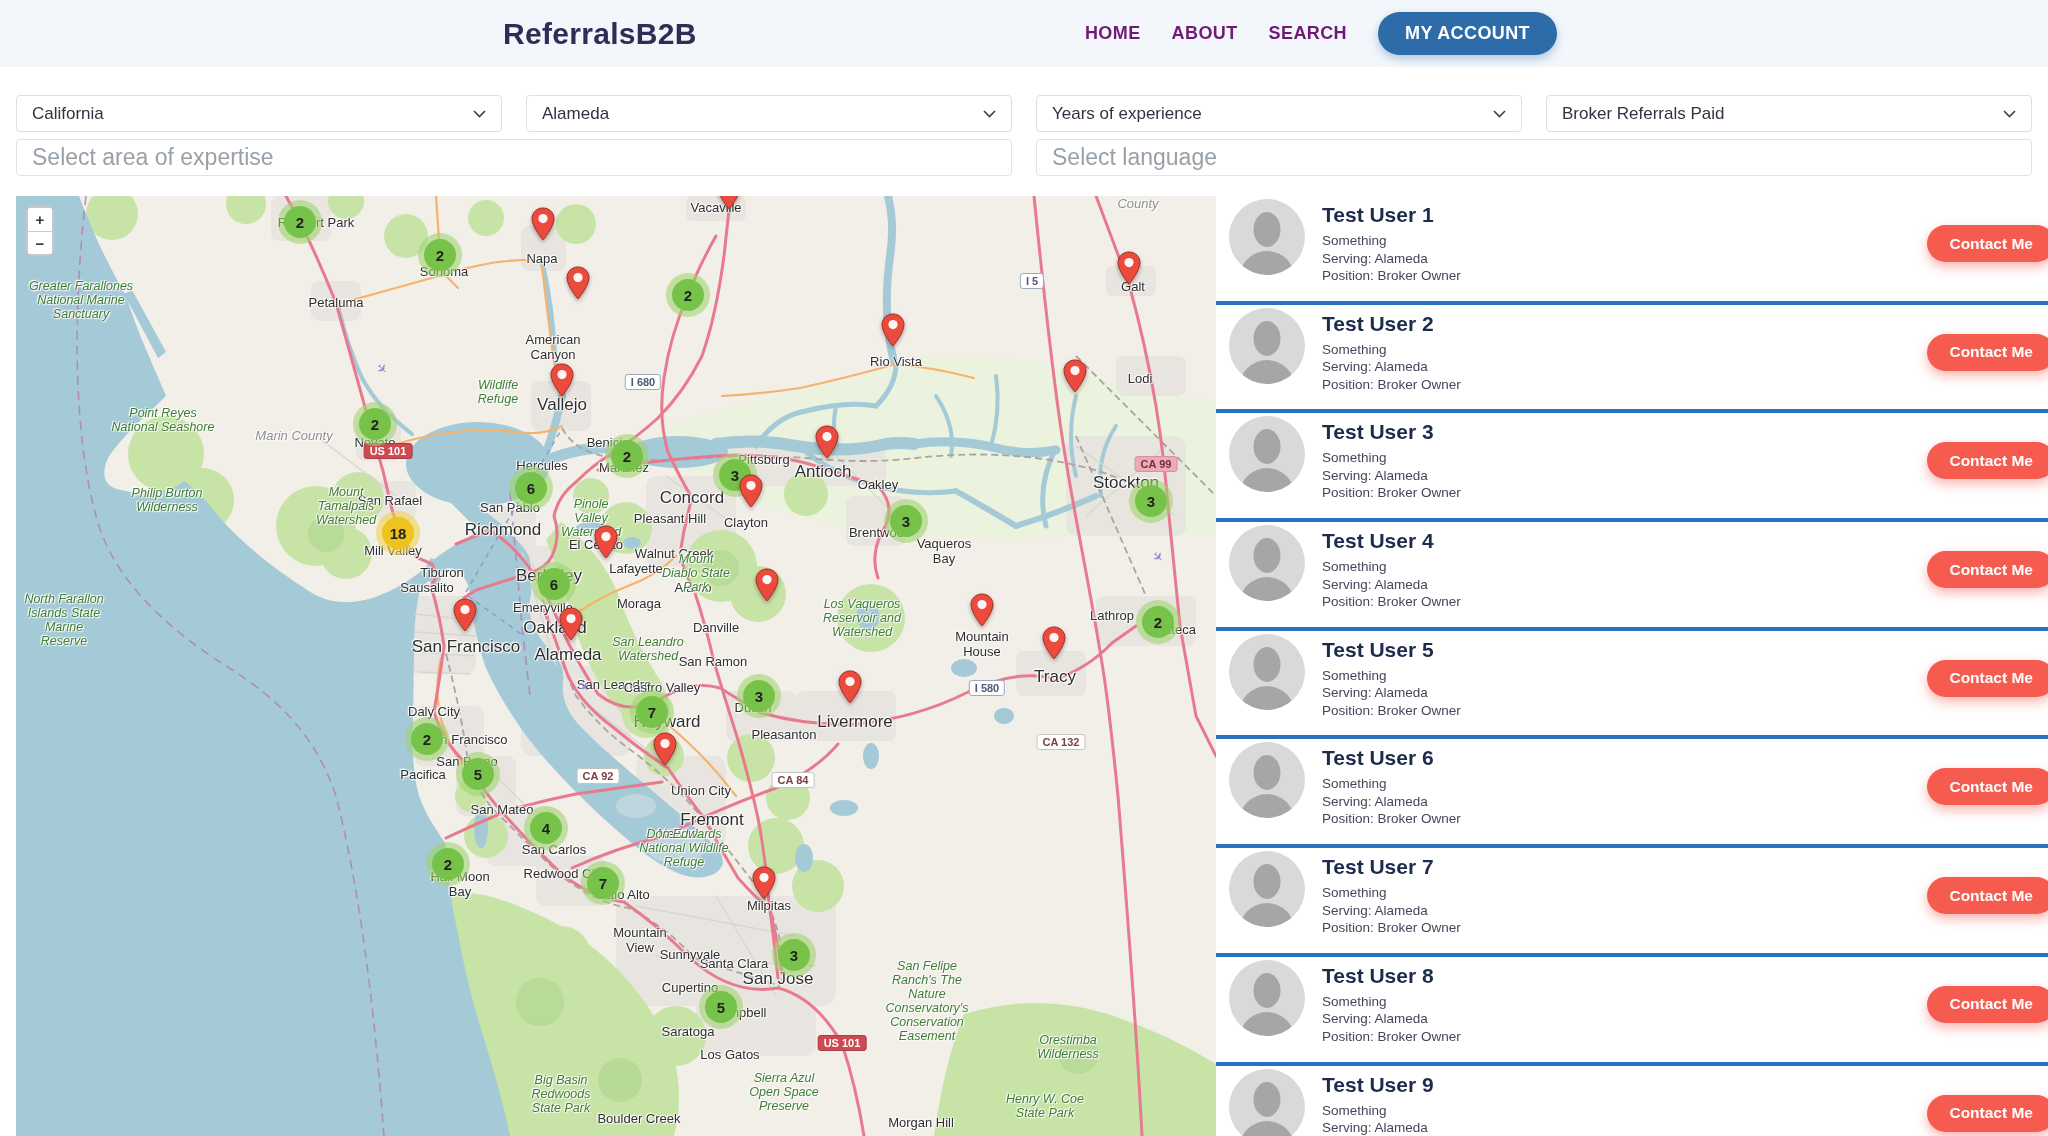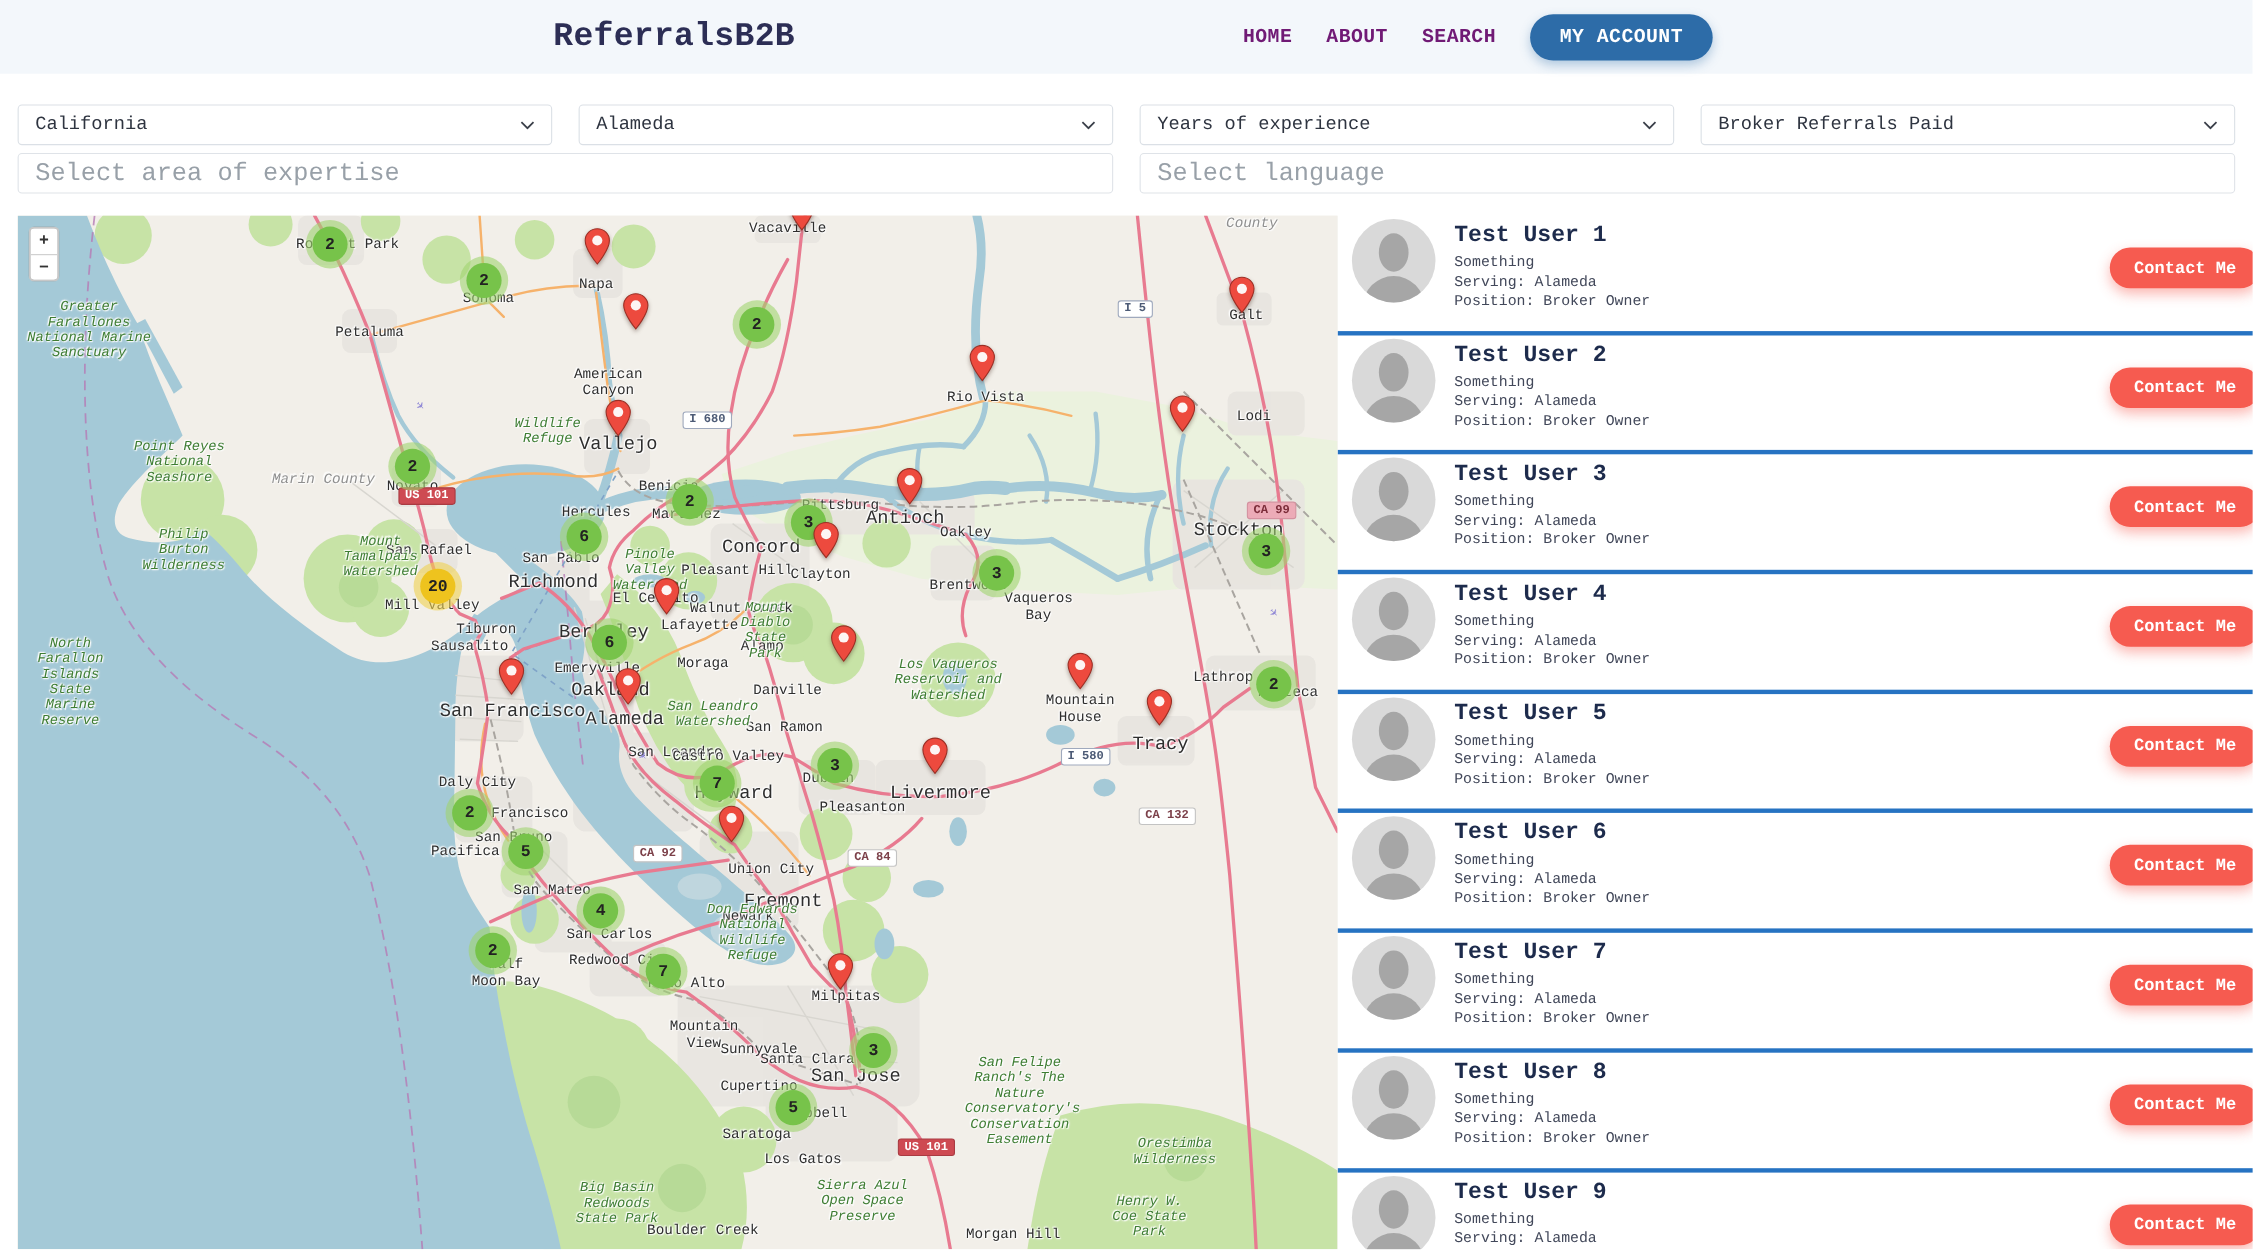--- a/index.html
+++ b/index.html
@@ -1,17 +1,17 @@
 <!DOCTYPE html>
 <html><head>
 <meta charset="utf-8">
 <style>
   html,body{margin:0;padding:0;background:#fff}
   .page{position:relative;width:2048px;height:1136px;overflow:hidden;background:#fff;
-        font-family:Liberation Mono, monospace;}
+        font-family:Liberation Sans, sans-serif;}
   
   .hdr{position:absolute;left:0;top:0;width:100%;height:67px;background:#f3f7fb;}
   .logo{position:absolute;left:503px;top:0;height:67px;display:flex;align-items:center;
         font-size:30px;font-weight:800;color:#2c2e55;letter-spacing:.3px;}
   .nav{position:absolute;right:491px;top:0;height:67px;display:flex;align-items:center;gap:31px;}
   .nav-link{font-size:18px;font-weight:700;color:#701a75;letter-spacing:.4px;text-decoration:none;white-space:nowrap;}
   .btn-account{background:#2d6ca8;color:#fff;padding:11px 27px;border-radius:22px;
         box-shadow:0 4px 10px rgba(45,108,168,.35);}
   
   .frow{position:absolute;left:16px;right:16px;display:flex;gap:24px;}
@@ -416,21 +416,21 @@
         <div class="cluster cl-green" style="left: 424px; top: 59px;">
           <div class="in">2</div>
         </div>
         <div class="cluster cl-green" style="left: 672px; top: 99px;">
           <div class="in">2</div>
         </div>
         <div class="cluster cl-green" style="left: 359px; top: 228px;">
           <div class="in">2</div>
         </div>
         <div class="cluster cl-gold" style="left: 382px; top: 337px;">
-          <div class="in">20</div>
+          <div class="in">18</div>
         </div>
         <div class="cluster cl-green" style="left: 515px; top: 292px;">
           <div class="in">6</div>
         </div>
         <div class="cluster cl-green" style="left: 611px; top: 260px;">
           <div class="in">2</div>
         </div>
         <div class="cluster cl-green" style="left: 719px; top: 279px;">
           <div class="in">3</div>
         </div>

